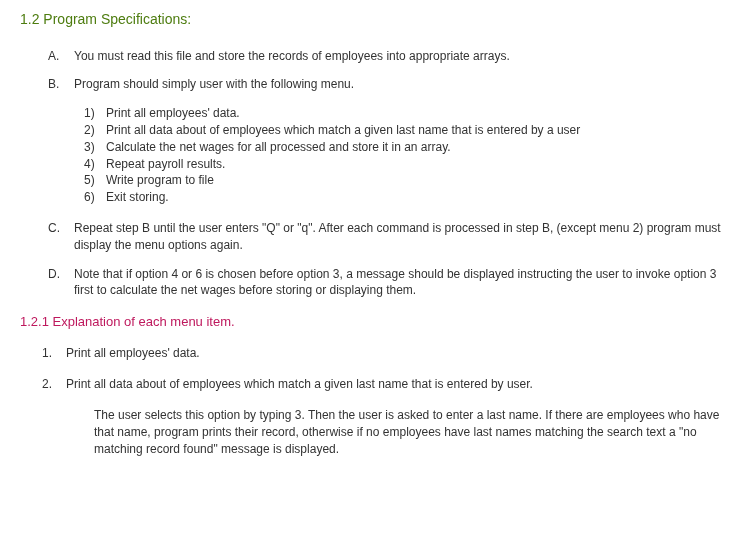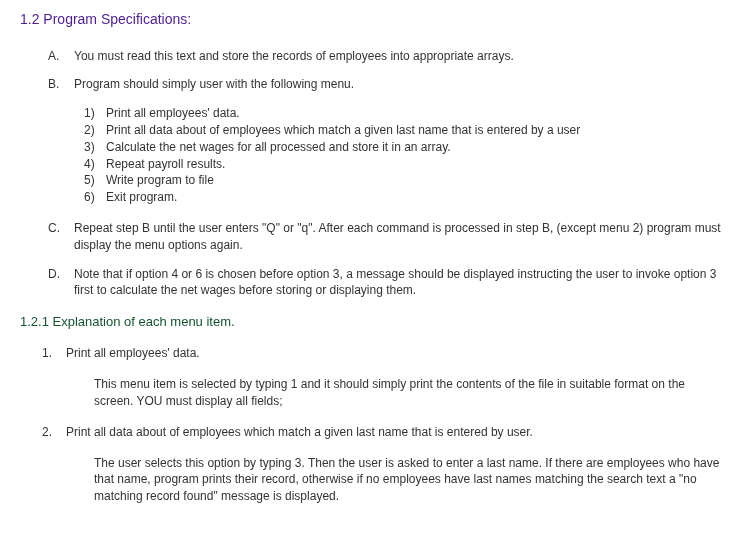--- a/index.html
+++ b/index.html
@@ -11,27 +11,27 @@
       font-family: Arial, Helvetica, sans-serif;
       font-size: 12px;
       color: #333;
       background: #fff;
       width: 743px;
       height: 538px;
       padding: 10px 20px;
       line-height: 1.4;
     }
     .section-heading {
-      color: #4c1d95;
+      color: #4d7c0f;
       font-size: 14px;
       font-weight: normal;
       margin-bottom: 18px;
     }
     .sub-heading {
-      color: #14532d;
+      color: #be185d;
       font-size: 13px;
       font-weight: normal;
       margin-top: 14px;
       margin-bottom: 14px;
     }
     .list-item {
       display: flex;
       margin-bottom: 12px;
       padding-left: 28px;
     }
@@ -68,21 +68,21 @@
       margin-bottom: 14px;
     }
   </style>
 </head>
 <body>
 
 <div class="section-heading">1.2 Program Specifications:</div>
 
 <div class="list-item">
   <div class="list-marker">A.</div>
-  <div class="list-content">You must read this text and store the records of employees into appropriate arrays.</div>
+  <div class="list-content">You must read this file and store the records of employees into appropriate arrays.</div>
 </div>
 
 <div class="list-item">
   <div class="list-marker">B.</div>
   <div class="list-content">Program should simply user with the following menu.</div>
 </div>
 
 <div class="menu-list">
   <div class="list-item">
     <div class="list-marker">1)</div>
@@ -99,41 +99,40 @@
   <div class="list-item">
     <div class="list-marker">4)</div>
     <div class="list-content">Repeat payroll results.</div>
   </div>
   <div class="list-item">
     <div class="list-marker">5)</div>
     <div class="list-content">Write program to file</div>
   </div>
   <div class="list-item">
     <div class="list-marker">6)</div>
-    <div class="list-content">Exit program.</div>
+    <div class="list-content">Exit storing.</div>
   </div>
 </div>
 
 <div class="list-item">
   <div class="list-marker">C.</div>
   <div class="list-content">Repeat step B until the user enters "Q" or "q". After each command is processed in step B, (except menu 2) program must display the menu options again.</div>
 </div>
 
 <div class="list-item">
   <div class="list-marker">D.</div>
   <div class="list-content">Note that if option 4 or 6 is chosen before option 3, a message should be displayed instructing the user to invoke option 3 first to calculate the net wages before storing or displaying them.</div>
 </div>
 
 <div class="sub-heading">1.2.1 Explanation of each menu item.</div>
 
 <div class="numbered-list">
   <div class="list-item">
     <div class="list-marker">1.</div>
     <div class="list-content">Print all employees' data.</div>
   </div>
-  <div class="explanation">This menu item is selected by typing 1 and it should simply print the contents of the file in suitable format on the screen. YOU must display all fields;</div>
 
   <div class="list-item">
     <div class="list-marker">2.</div>
     <div class="list-content">Print all data about of employees which match a given last name that is entered by user.</div>
   </div>
   <div class="explanation">The user selects this option by typing 3. Then the user is asked to enter a last name. If there are employees who have that name, program prints their record, otherwise if no employees have last names matching the search text a "no matching record found" message is displayed.</div>
 </div>
 
 </body></html>

